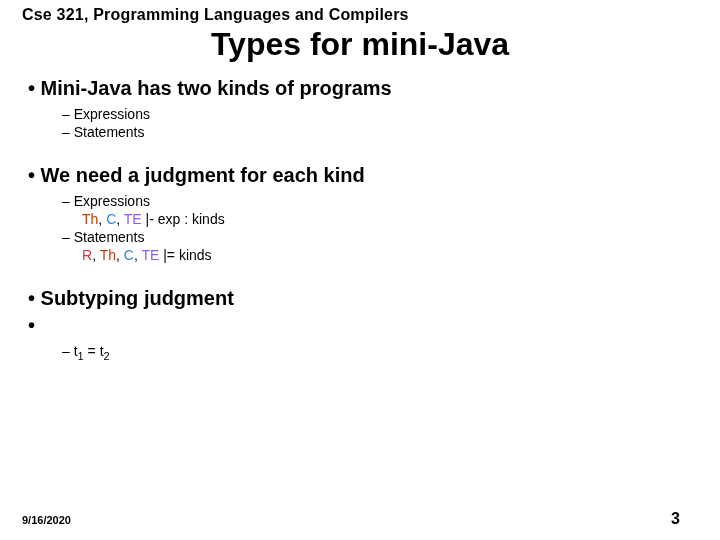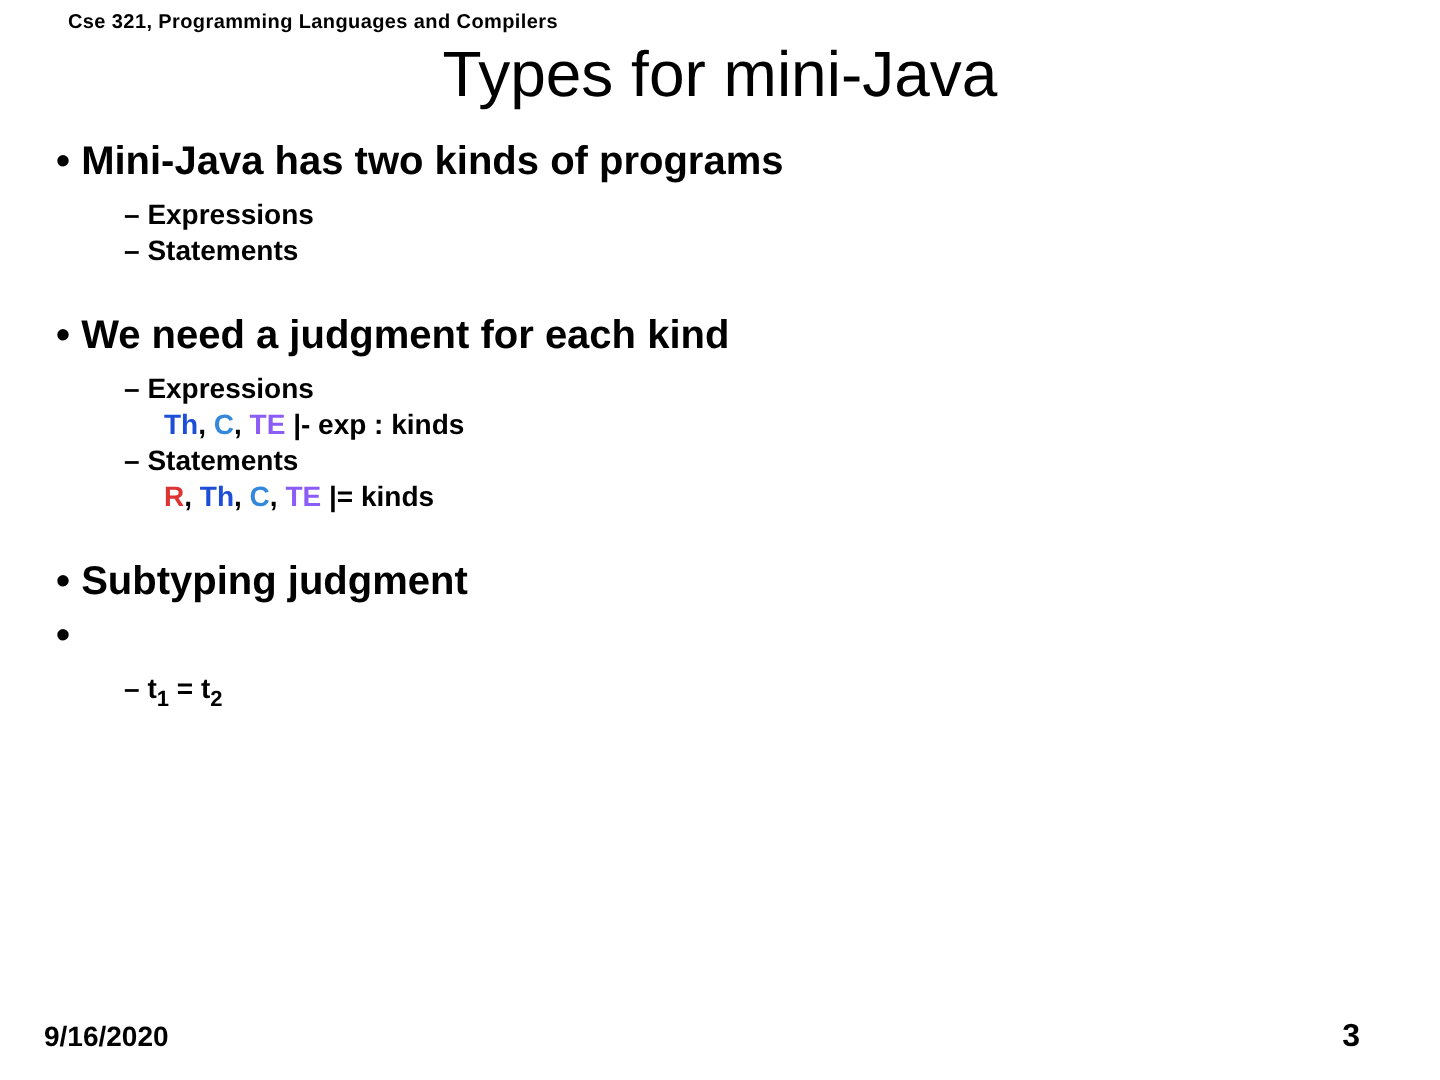--- a/index.html
+++ b/index.html
@@ -14,28 +14,27 @@
     overflow: hidden;
   }
   .slide {
     width: 720px;
     height: 540px;
     position: relative;
     box-sizing: border-box;
     padding: 6px 22px 0 22px;
   }
   .course-header {
-    font-size: 10px;
+    font-size: 16px;
     font-weight: bold;
     letter-spacing: 0.2px;
-    margin-left: 12px;
   }
   .title {
     font-size: 32px;
-    font-weight: normal;
+    font-weight: bold;
     text-align: center;
     margin: 2px 0 14px 0;
   }
   ul.bullets {
     list-style: none;
     padding: 0;
     margin: 0 0 0 6px;
   }
   ul.bullets > li {
     font-size: 20px;
@@ -45,39 +44,39 @@
   ul.bullets > li::before {
     content: "• ";
   }
   ul.sub {
     list-style: none;
     padding: 0;
     margin: 6px 0 24px 34px;
   }
   ul.sub > li {
     font-size: 14px;
-    font-weight: bold;
+    font-weight: normal;
     margin-bottom: 2px;
   }
   ul.sub > li.dash::before {
     content: "– ";
   }
   .indent {
     margin-left: 20px;
   }
-  .th { color: #1d4ed8; }
+  .th { color: #c2410c; }
   .c  { color: #3388dd; }
   .te { color: #8b5cf6; }
   .r  { color: #dd3333; }
   .tsub { font-size: 11px; vertical-align: sub; }
   .footer-date {
     position: absolute;
     left: 22px;
     bottom: 14px;
-    font-size: 14px;
+    font-size: 11px;
     font-weight: bold;
   }
   .footer-page {
     position: absolute;
     right: 40px;
     bottom: 12px;
     font-size: 16px;
     font-weight: bold;
   }
   .gap-small { margin-bottom: 18px; }

